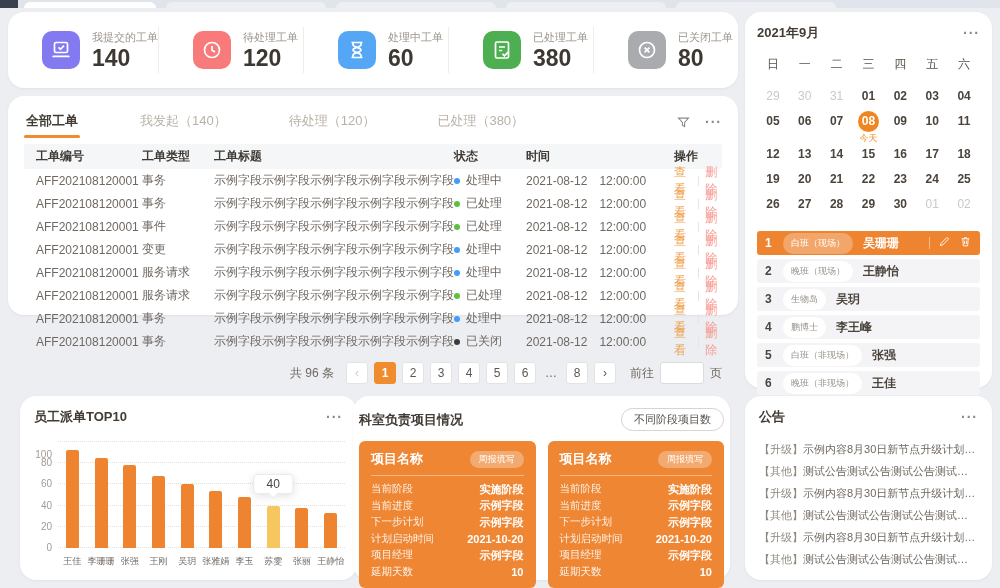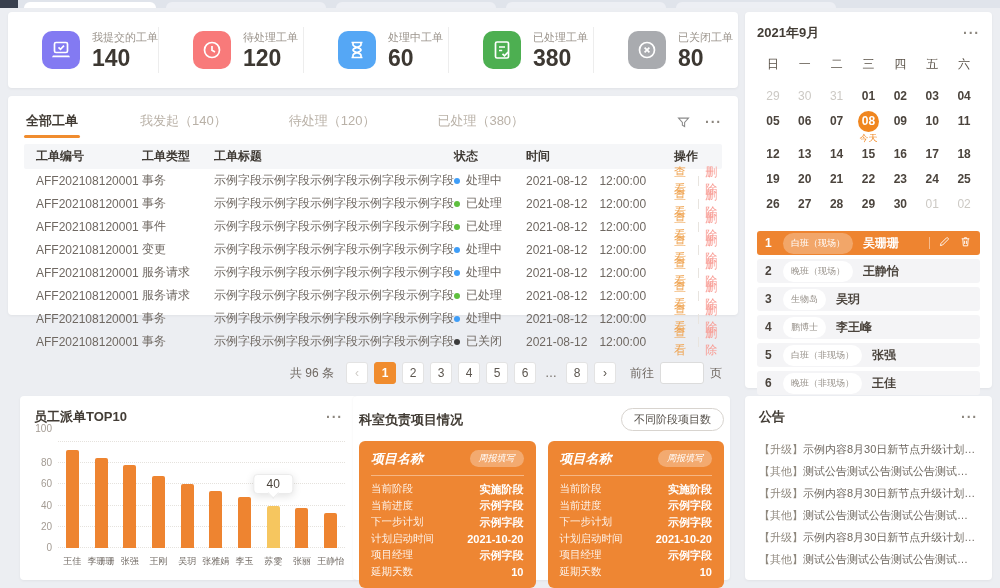--- a/index.html
+++ b/index.html
@@ -1,19 +1,19 @@
 <!DOCTYPE html>
 <html><head>
 <meta charset="utf-8">
 <style>
   * { box-sizing: border-box; margin: 0; padding: 0; }
   html,body { width:1000px; height:588px; overflow:hidden;
     font-family:"Liberation Sans","DejaVu Sans",sans-serif;
     background:#eceef2; color:#4b443d; }
-  .panel { position:absolute; background:#fff; border-radius:4px;
+  .panel { position:absolute; background:#fff; border-radius:16px;
     box-shadow:0 1px 3px rgba(0,0,0,.05); }
 
   
   .tabstrip { position:absolute; left:0; top:0; width:1000px; height:8px; background:#e0e4eb; }
   .tabstrip .darksq { position:absolute; left:0; top:0; width:18px; height:8px; background:#39404e; }
   .tabstrip .tab { position:absolute; top:2px; height:6px; border-radius:6px 6px 0 0; background:#edeff4; }
   .tabstrip .tab.active { background:#fff; }
 
   
   #stats { left:8px; top:12px; width:730px; height:76px; display:flex; align-items:center; }
@@ -92,21 +92,21 @@
   .tooltip { position:absolute; transform:translateX(-50%); background:#fff; border:1px solid #ebebeb; box-shadow:0 2px 8px rgba(0,0,0,.12); border-radius:4px; padding:2px 12px; font-size:12px; color:#4b443d; }
   .tooltip::after { content:""; position:absolute; left:50%; bottom:-4px; width:7px; height:7px; background:#fff; border-right:1px solid #ebebeb; border-bottom:1px solid #ebebeb; transform:translateX(-50%) rotate(45deg); }
 
   
   #projects { left:353px; top:396px; width:377px; height:184px; padding:12px 6px; }
   .pr-head { display:flex; justify-content:space-between; align-items:center; }
   .pr-title { font-size:13px; font-weight:bold; color:#423c35; }
   .pill-btn { border:1px solid #d8d4cf; border-radius:999px; padding:3px 12px; font-size:11px; color:#55504a; background:#fff; cursor:pointer; white-space:nowrap; }
   .cards { display:flex; gap:12px; margin-top:10px; }
   .pcard { flex:1; background:#ee8633; border-radius:6px; padding:9px 12px 8px; color:#fff; }
-  .pcard-head { display:flex; justify-content:space-between; align-items:flex-start;font-style:italic; }
+  .pcard-head { display:flex; justify-content:space-between; align-items:center; }
   .pcard-name { font-size:13px; font-weight:bold; }
   .pcard-badge { background:rgba(255,255,255,.3); border-radius:999px; padding:2px 9px; font-size:9px; cursor:pointer; }
   .pcard-div { border-top:1px solid rgba(255,255,255,.4); margin:7px 0 5px; }
   .pfield { display:flex; justify-content:space-between; font-size:10.5px; height:16.5px; align-items:center; }
   .pfield .lab { color:rgba(255,255,255,.88); }
   .pfield .val { font-weight:bold; font-size:11px; }
 
   
   #notices { left:745px; top:396px; width:247px; height:184px; padding:12px 14px; }
   .nt-head { display:flex; justify-content:space-between; align-items:center; }
@@ -606,21 +606,21 @@
       <div class="cat">李玉</div>
       <div class="cat">苏雯</div>
       <div class="cat">张丽</div>
       <div class="cat">王静怡</div>
     </div>
 <div class="ylab" style="bottom: 27px;">0</div>
     <div class="ylab" style="bottom: 48.2px;">20</div>
     <div class="ylab" style="bottom: 69.4px;">40</div>
     <div class="ylab" style="bottom: 90.6px;">60</div>
     <div class="ylab" style="bottom: 111.8px;">80</div>
-    <div class="ylab" style="bottom: 146px;">100</div>
+    <div class="ylab" style="bottom: 120px;">100</div>
   </div>
 
 <div class="panel" id="projects">
   <div class="pr-head">
     <span class="pr-title">科室负责项目情况</span>
     <button class="pill-btn">不同阶段项目数</button>
   </div>
   <div class="cards" id="pcards">
       <div class="pcard">
         <div class="pcard-head">

